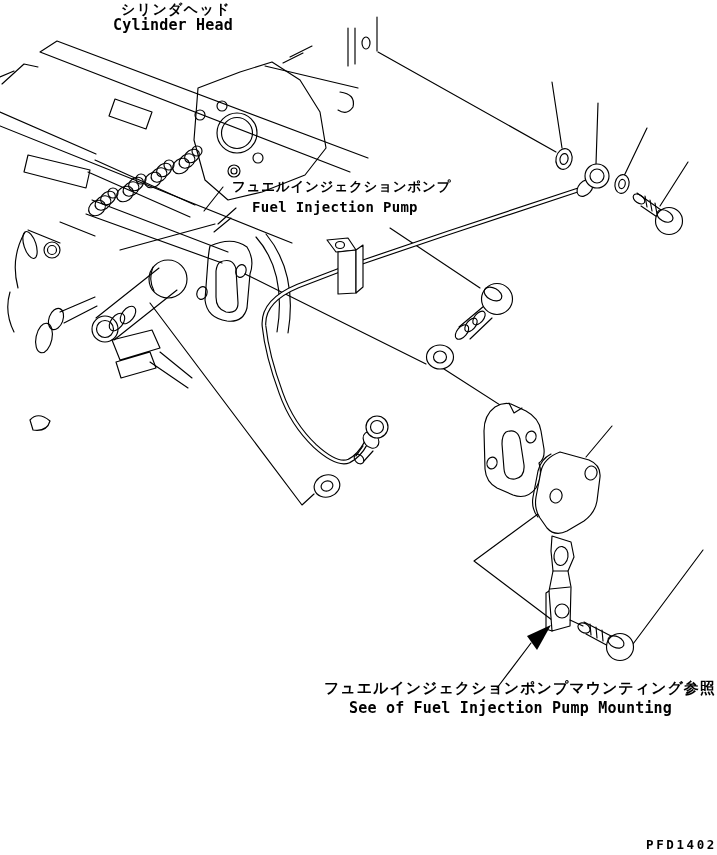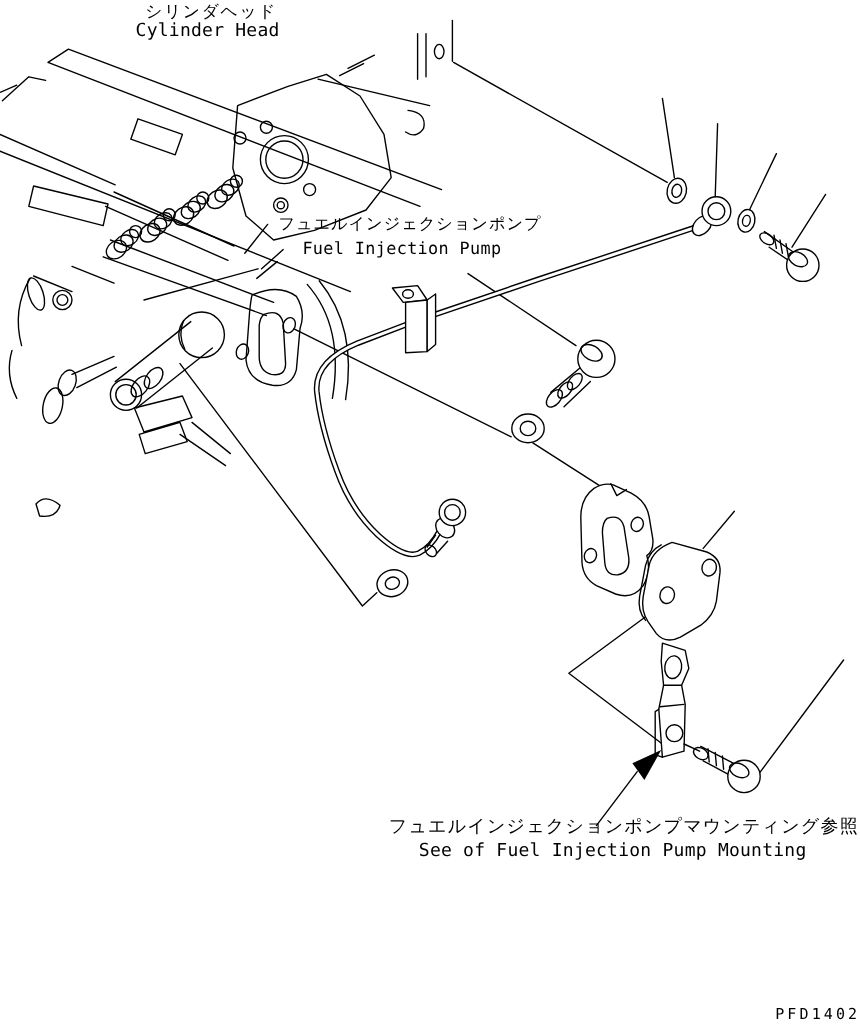--- a/index.html
+++ b/index.html
@@ -1,18 +1,18 @@
 <!DOCTYPE html>
 <html><head>
 <meta charset="utf-8">
 <style>
   html,body { margin:0; padding:0; background:#fff; }
   .canvas {
     position:relative; width:717px; height:855px; background:#ffffff;
-    font-family:"DejaVu Sans Mono", monospace; overflow:hidden;
+    font-family:"DejaVu Sans Mono", monospace; overflow:hidden;font-weight:bold;
   }
   svg { position:absolute; left:0; top:0; }
   svg path, svg circle, svg ellipse, svg line, svg polyline {
     fill:none; stroke:#000; stroke-width:1.15; stroke-linecap:round; stroke-linejoin:round;
   }
   svg .wfill { fill:#ffffff; }
   svg .solid { fill:#000000; stroke:none; }
   svg text { fill:#000000; stroke:none; font-family:"DejaVu Sans Mono", monospace; }
   .t-jp-sm { font-size:14px; letter-spacing:1.4px; }
   .t-en-sm { font-size:15px; letter-spacing:0.2px; }

